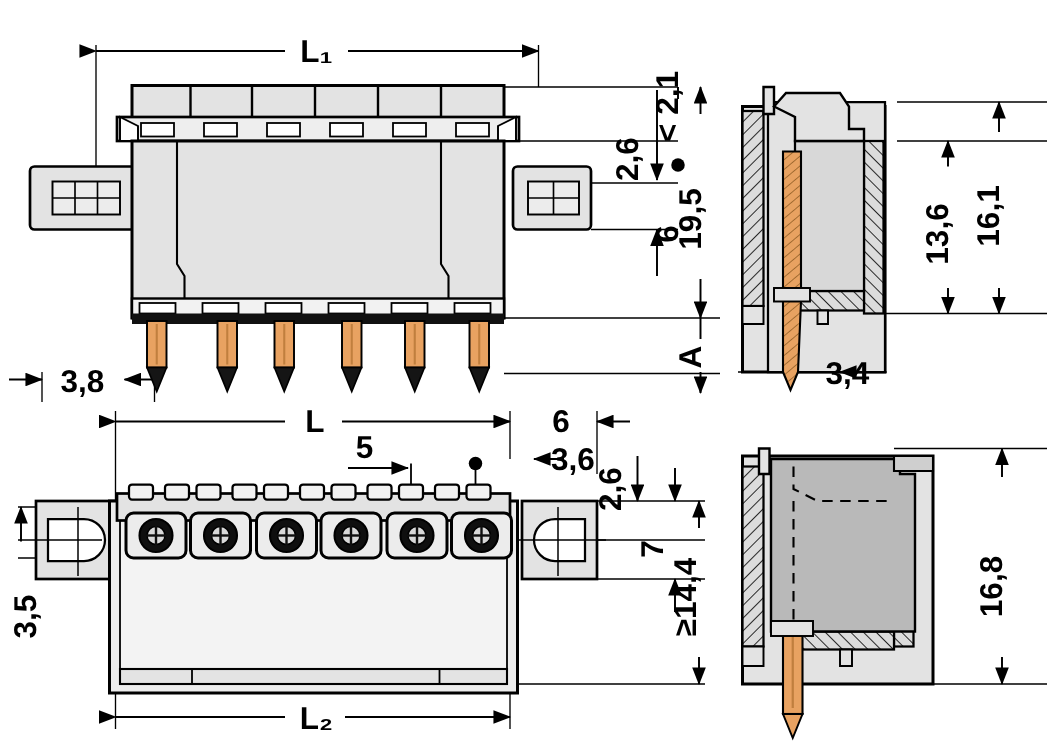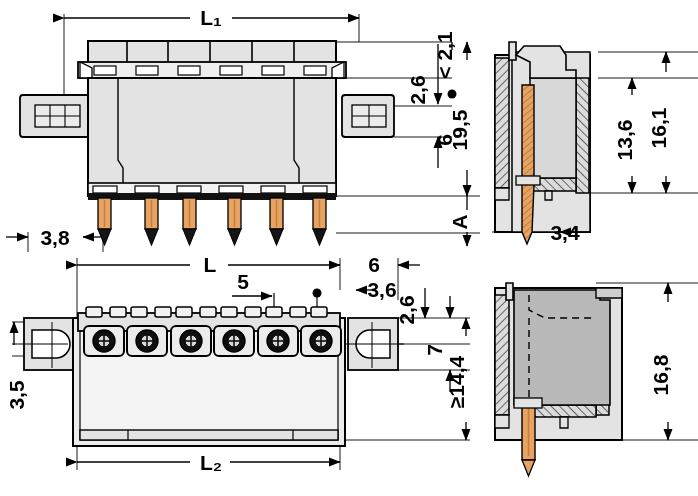--- a/index.html
+++ b/index.html
@@ -1,18 +1,18 @@
 <!DOCTYPE html>
 <html><head>
 <meta charset="utf-8">
 <style>
   html,body{margin:0;padding:0;background:#ffffff;}
   body{width:698px;height:496px;position:relative;overflow:hidden;
        font-family:"Liberation Sans",sans-serif;color:#000;}
-  #root{position:absolute;inset:0;}
+  #root{position:absolute;inset:0;margin-top:16px;}
   svg{display:block;}
   .dimtext{font-family:"Liberation Sans",sans-serif;font-weight:700;fill:#000;}
 </style>
 </head>
 <body>
 
 <div id="root">
 <svg width="698" height="496" viewBox="0 0 698 496">
   <defs>
     <pattern id="hatchR" width="6" height="6" patternTransform="rotate(45)" patternUnits="userSpaceOnUse">

